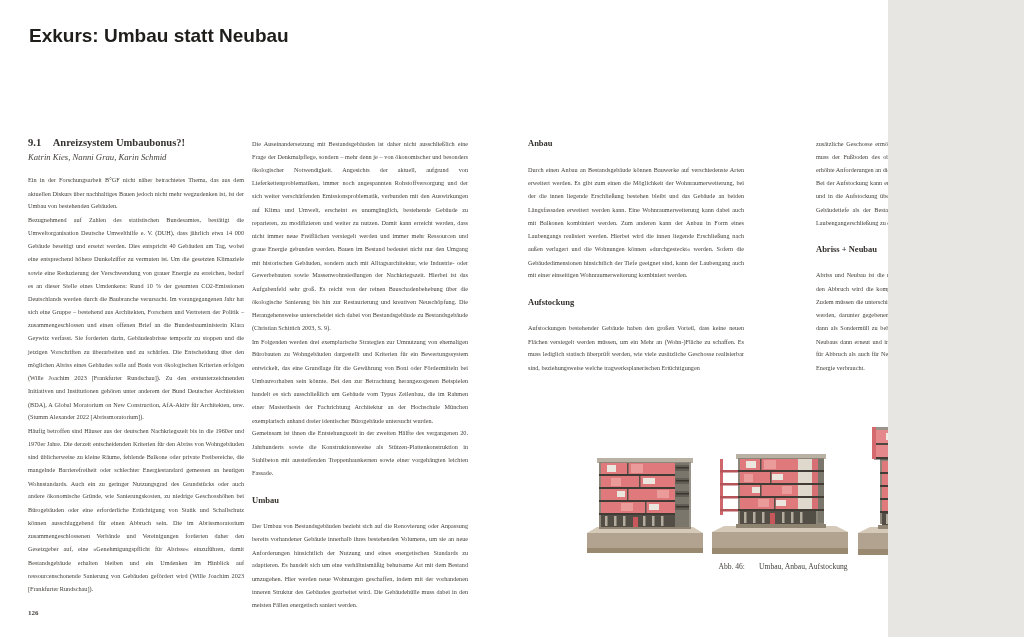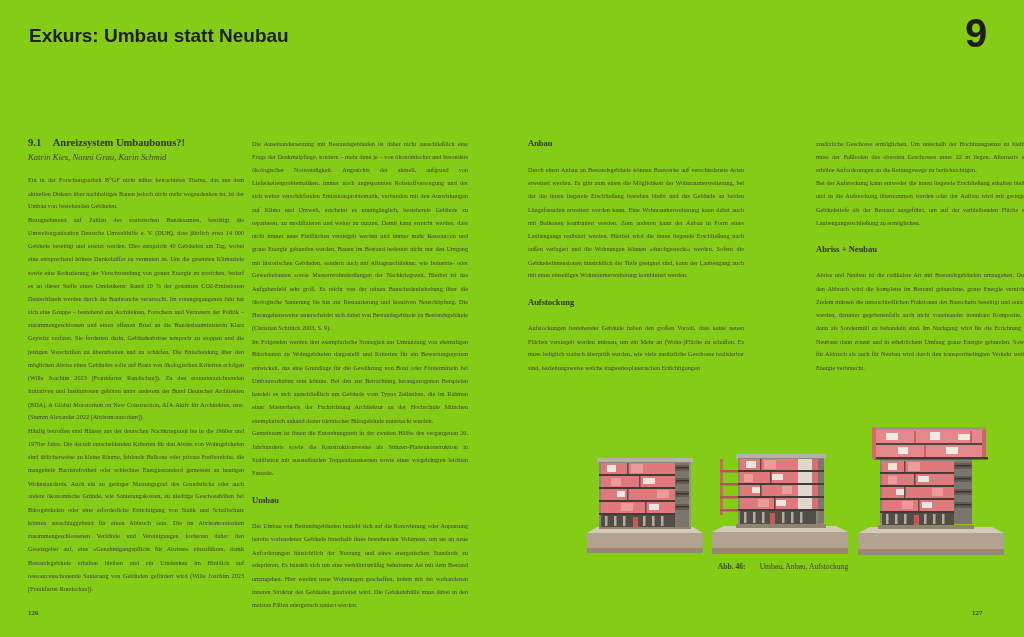--- a/index.html
+++ b/index.html
@@ -1,18 +1,18 @@
 <!DOCTYPE html>
 <html lang="de"><head>
 <meta charset="utf-8">
 <style>
   html,body{margin:0;padding:0;background:#e8e6e2;}
   .page{
-    position:relative;width:1024px;height:637px;overflow:hidden;
-    background:#84cc16;
+    position:relative;width:888px;height:637px;overflow:hidden;
+    background:#ffffff;
     font-family:"Liberation Serif","DejaVu Serif",serif;
     color:#43403a;
   }
   .header-title{
     position:absolute;left:29px;top:26px;
     font-family:"Liberation Sans","DejaVu Sans",sans-serif;
     font-weight:bold;font-size:19px;line-height:1;color:#201e1b;
   }
   .chapter-number{
     position:absolute;left:965px;top:13px;
@@ -35,21 +35,21 @@
   .subhead.first{margin-top:0;}
   .figure-area{position:absolute;left:561px;top:425px;width:444px;height:133px;}
   .model{position:absolute;}
   .model-1{left:26px;top:30px;}
   .model-2{left:151px;top:26px;}
   .model-3{left:297px;top:0px;}
   .fig-caption{
     position:absolute;left:561px;top:562px;width:444px;text-align:center;
     font-size:7.6px;line-height:10px;color:#44413b;
   }
-  .fig-caption .cap-label{font-weight:bold;}
+  .fig-caption .cap-label{font-weight:normal;}
   .fig-caption .cap-text{margin-left:14px;}
   .pagenum{position:absolute;top:609px;font-size:7px;font-weight:bold;color:#44413b;}
   .pn-left{left:28px;}
   .pn-right{left:972px;text-align:right;}
 </style>
 </head>
 <body>
 
 <div class="page">
 

